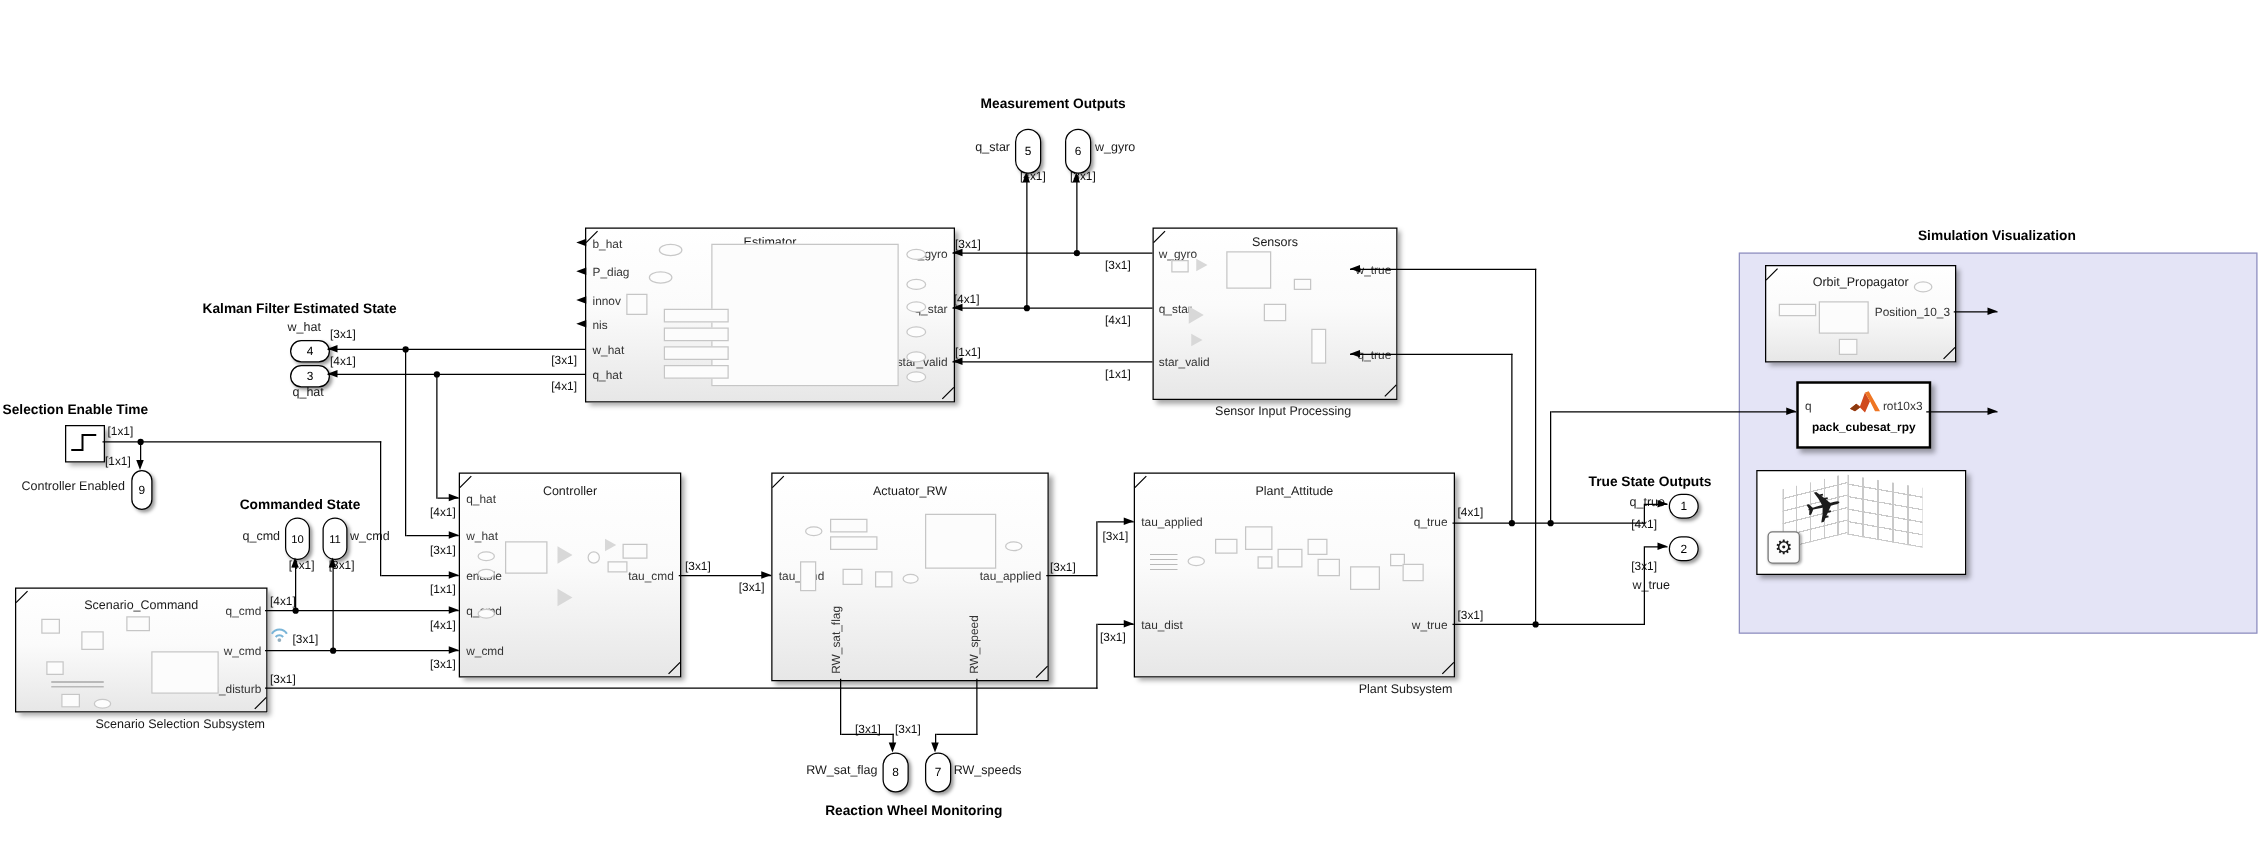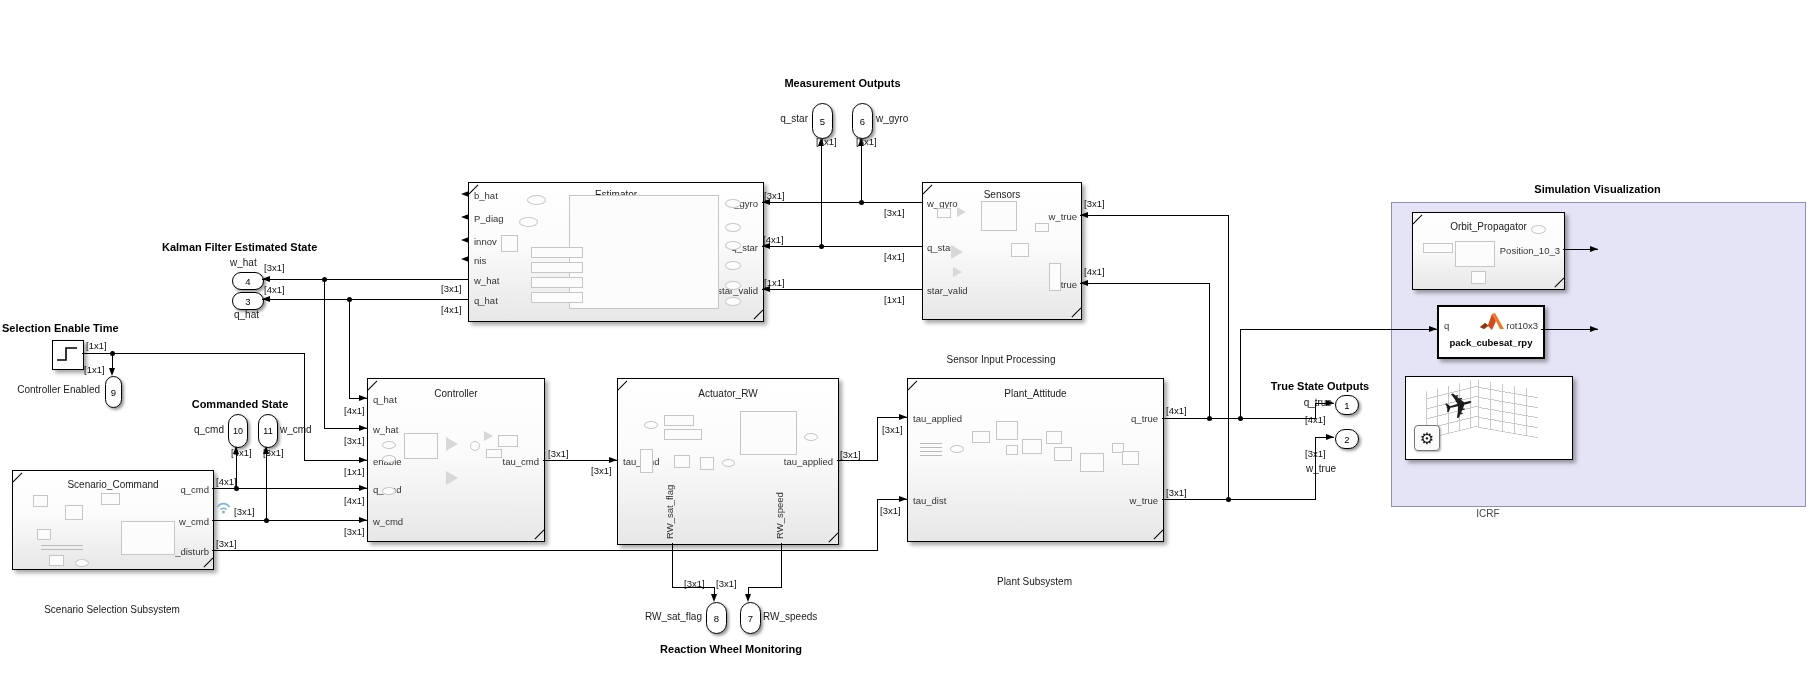--- a/index.html
+++ b/index.html
@@ -2,21 +2,21 @@
 <html><head>
 <meta charset="utf-8">
 <style>
   html,body{margin:0;padding:0;background:#fff;}
   #canvas{position:relative;width:1810px;height:694px;background:#fff;overflow:hidden;
           font-family:"Liberation Sans",sans-serif;}
   .atitle{position:absolute;font:bold 11px "Liberation Sans",sans-serif;color:#000;white-space:nowrap;}
   .lbl{position:absolute;font:10px "Liberation Sans",sans-serif;color:#1a1a1a;white-space:nowrap;}
   .lbl.r{text-align:right;}
   .dim{position:absolute;font:9.5px "Liberation Sans",sans-serif;color:#111;white-space:nowrap;}
-  .cap{position:absolute;font:10px "Liberation Sans",sans-serif;color:#1a1a1a;text-align:center;margin-top:30px;}
+  .cap{position:absolute;font:10px "Liberation Sans",sans-serif;color:#1a1a1a;text-align:right;}
   .blk{position:absolute;border:1.3px solid #000;
        background:linear-gradient(180deg,#ffffff 0%,#fbfbfb 45%,#e7e7e7 100%);
        box-shadow:3px 3px 4px rgba(0,0,0,.35);}
   .plain{background:#fff;}
   .btitle{position:absolute;top:6px;left:0;right:0;text-align:center;
           font:10px "Liberation Sans",sans-serif;color:#1a1a1a;}
   .pin{position:absolute;font:9.5px "Liberation Sans",sans-serif;color:#333;white-space:nowrap;}
   .vtext{position:absolute;writing-mode:vertical-rl;transform:rotate(180deg);
          font:9.5px "Liberation Sans",sans-serif;color:#333;white-space:nowrap;}
   .oval{position:absolute;border:1.2px solid #000;background:#fff;border-radius:14px;
@@ -88,21 +88,21 @@
     <div class="g" style="left:62px;top:94px;width:50px;height:9px;"></div>
     <div class="g" style="left:62px;top:109px;width:50px;height:9px;"></div>
     <div class="goval" style="left:256px;top:16px;width:14px;height:7px;"></div>
     <div class="goval" style="left:256px;top:40px;width:14px;height:7px;"></div>
     <div class="goval" style="left:256px;top:58px;width:14px;height:7px;"></div>
     <div class="goval" style="left:256px;top:78px;width:14px;height:7px;"></div>
     <div class="goval" style="left:256px;top:98px;width:14px;height:7px;"></div>
     <div class="goval" style="left:256px;top:114px;width:14px;height:7px;"></div>
   </div>
 
-  <div class="blk" style="left:922px;top:182px;width:158px;height:136px;">
+  <div class="blk" style="left:922px;top:182px;width:158px;height:136px;padding-left:36px;">
     <div class="ctl"></div>
     <div class="cbr"></div>
     <div class="btitle">Sensors</div>
     <div class="pin" style="left:4px;top:15px;">w_gyro</div>
     <div class="pin" style="left:4px;top:59px;">q_star</div>
     <div class="pin" style="left:4px;top:102px;">star_valid</div>
     <div class="pin" style="right:4px;top:28px;">w_true</div>
     <div class="pin" style="right:4px;top:96px;">q_true</div>
     <div class="g" style="left:14px;top:25px;width:12px;height:8px;"></div>
     <div class="gtri sm" style="left:34px;top:24px;"></div>

